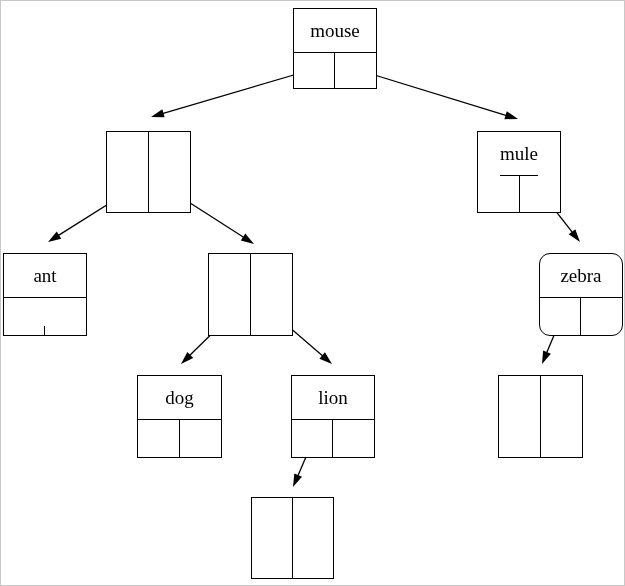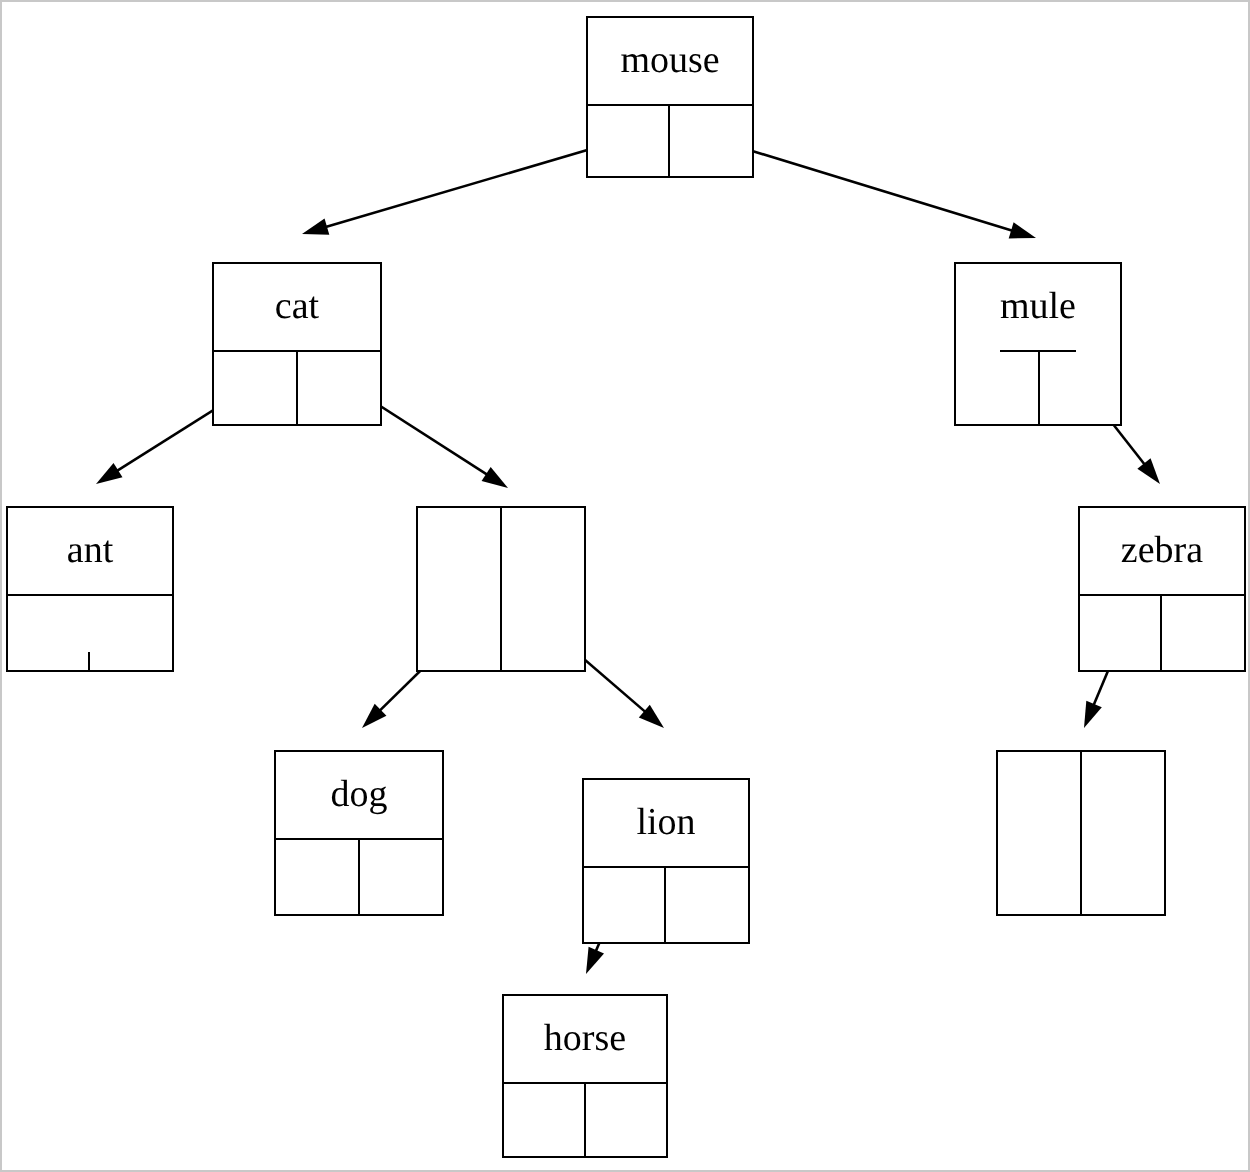--- a/index.html
+++ b/index.html
@@ -108,21 +108,20 @@
 
   <div id="node-layer">
       <div class="node" style="left: 292px; top: 7px; width: 84px; height: 81px;">
         <div class="node-label">mouse</div>
         <div class="node-ptrs">
           <div class="ptr-cell left"></div>
           <div class="ptr-cell right"></div>
         </div>
       </div>
       <div class="node" style="left: 105px; top: 130px; width: 85px; height: 82px;">
-        <div class="node-label">cat</div>
         <div class="node-ptrs">
           <div class="ptr-cell left"></div>
           <div class="ptr-cell right"></div>
         </div>
       </div>
       <div class="node" style="left: 476px; top: 130px; width: 84px; height: 82px; align-items: center;">
         <div class="node-label">mule</div>
         <div class="node-ptrs">
           <div class="ptr-cell left"></div>
           <div class="ptr-cell right"></div>
@@ -134,49 +133,48 @@
           <div class="ptr-cell left"></div>
           <div class="ptr-cell right"></div>
         </div>
       </div>
       <div class="node" style="left: 207px; top: 252px; width: 85px; height: 83px;">
         <div class="node-ptrs">
           <div class="ptr-cell left"></div>
           <div class="ptr-cell right"></div>
         </div>
       </div>
-      <div class="node" style="left: 538px; top: 252px; width: 84px; height: 83px;">
+      <div class="node" style="left: 538px; top: 252px; width: 84px; height: 83px; border-radius: 11px;">
         <div class="node-label">zebra</div>
         <div class="node-ptrs">
           <div class="ptr-cell left"></div>
           <div class="ptr-cell right"></div>
         </div>
       </div>
       <div class="node" style="left: 136px; top: 374px; width: 85px; height: 83px;">
         <div class="node-label">dog</div>
         <div class="node-ptrs">
           <div class="ptr-cell left"></div>
           <div class="ptr-cell right"></div>
         </div>
       </div>
-      <div class="node" style="left: 290px; top: 388px; width: 84px; height: 83px;">
+      <div class="node" style="left: 290px; top: 374px; width: 84px; height: 83px;">
         <div class="node-label">lion</div>
         <div class="node-ptrs">
           <div class="ptr-cell left"></div>
           <div class="ptr-cell right"></div>
         </div>
       </div>
       <div class="node" style="left: 497px; top: 374px; width: 85px; height: 83px;">
         <div class="node-ptrs">
           <div class="ptr-cell left"></div>
           <div class="ptr-cell right"></div>
         </div>
       </div>
       <div class="node" style="left: 250px; top: 496px; width: 83px; height: 82px;">
-        <div class="node-label">horse</div>
         <div class="node-ptrs">
           <div class="ptr-cell left"></div>
           <div class="ptr-cell right"></div>
         </div>
       </div>
     </div>
 
 </div>
 
 </body></html>

